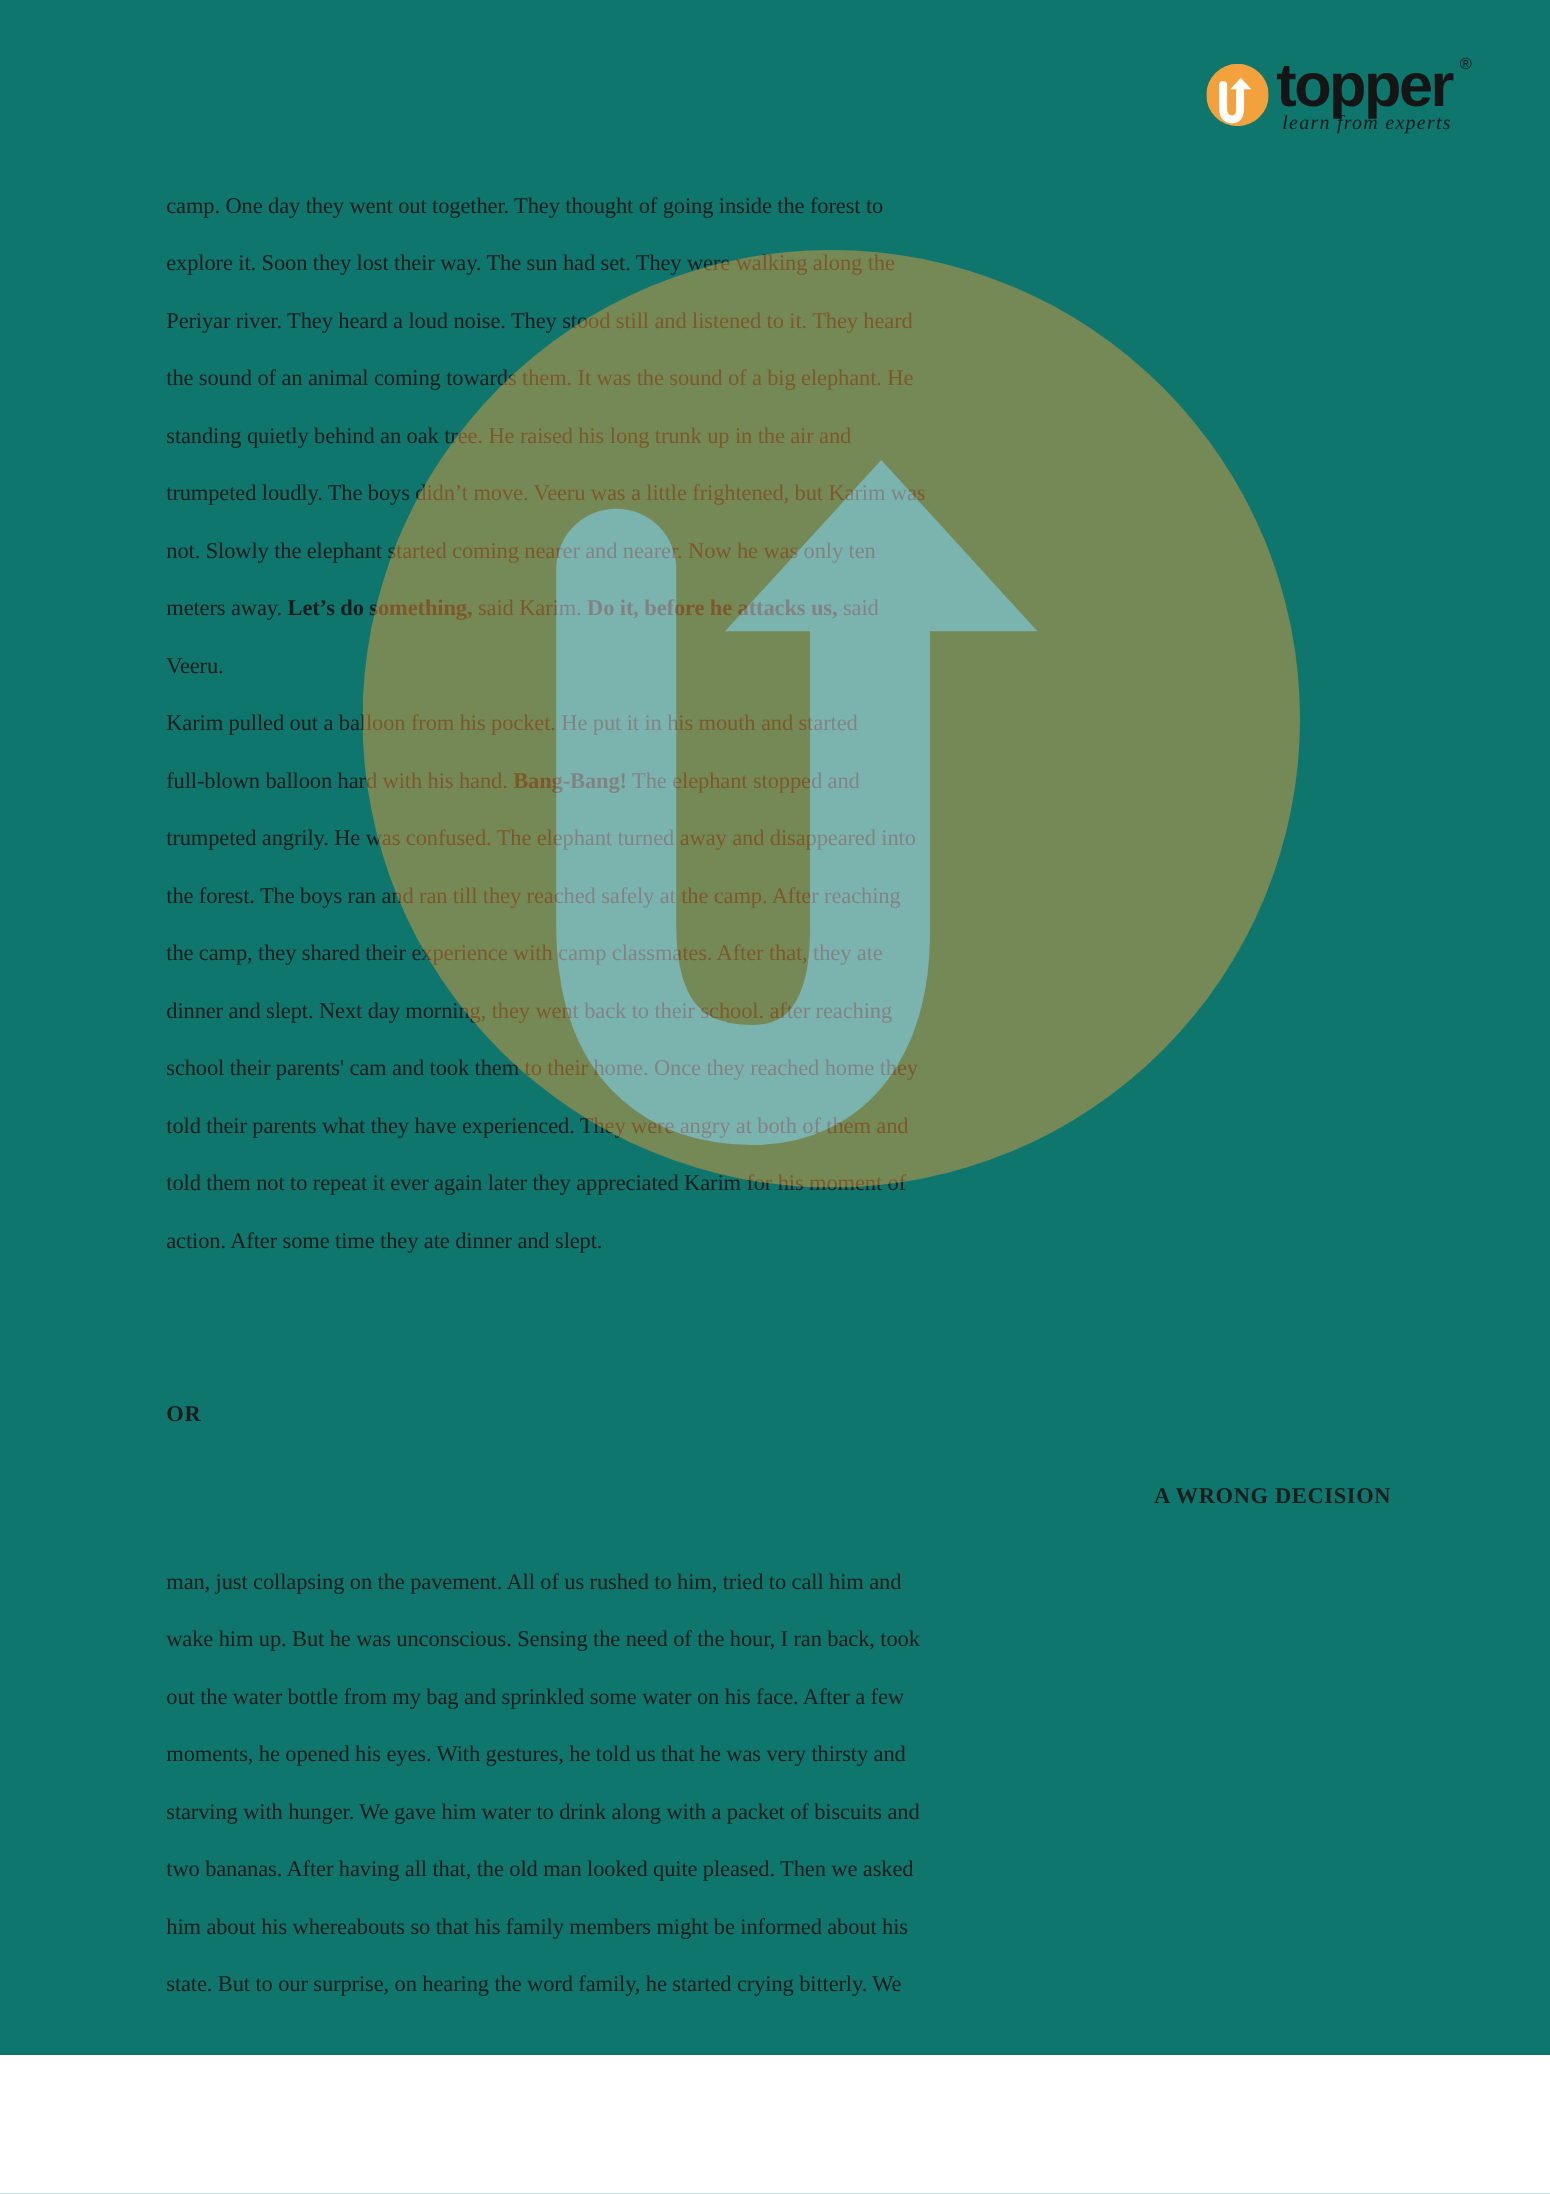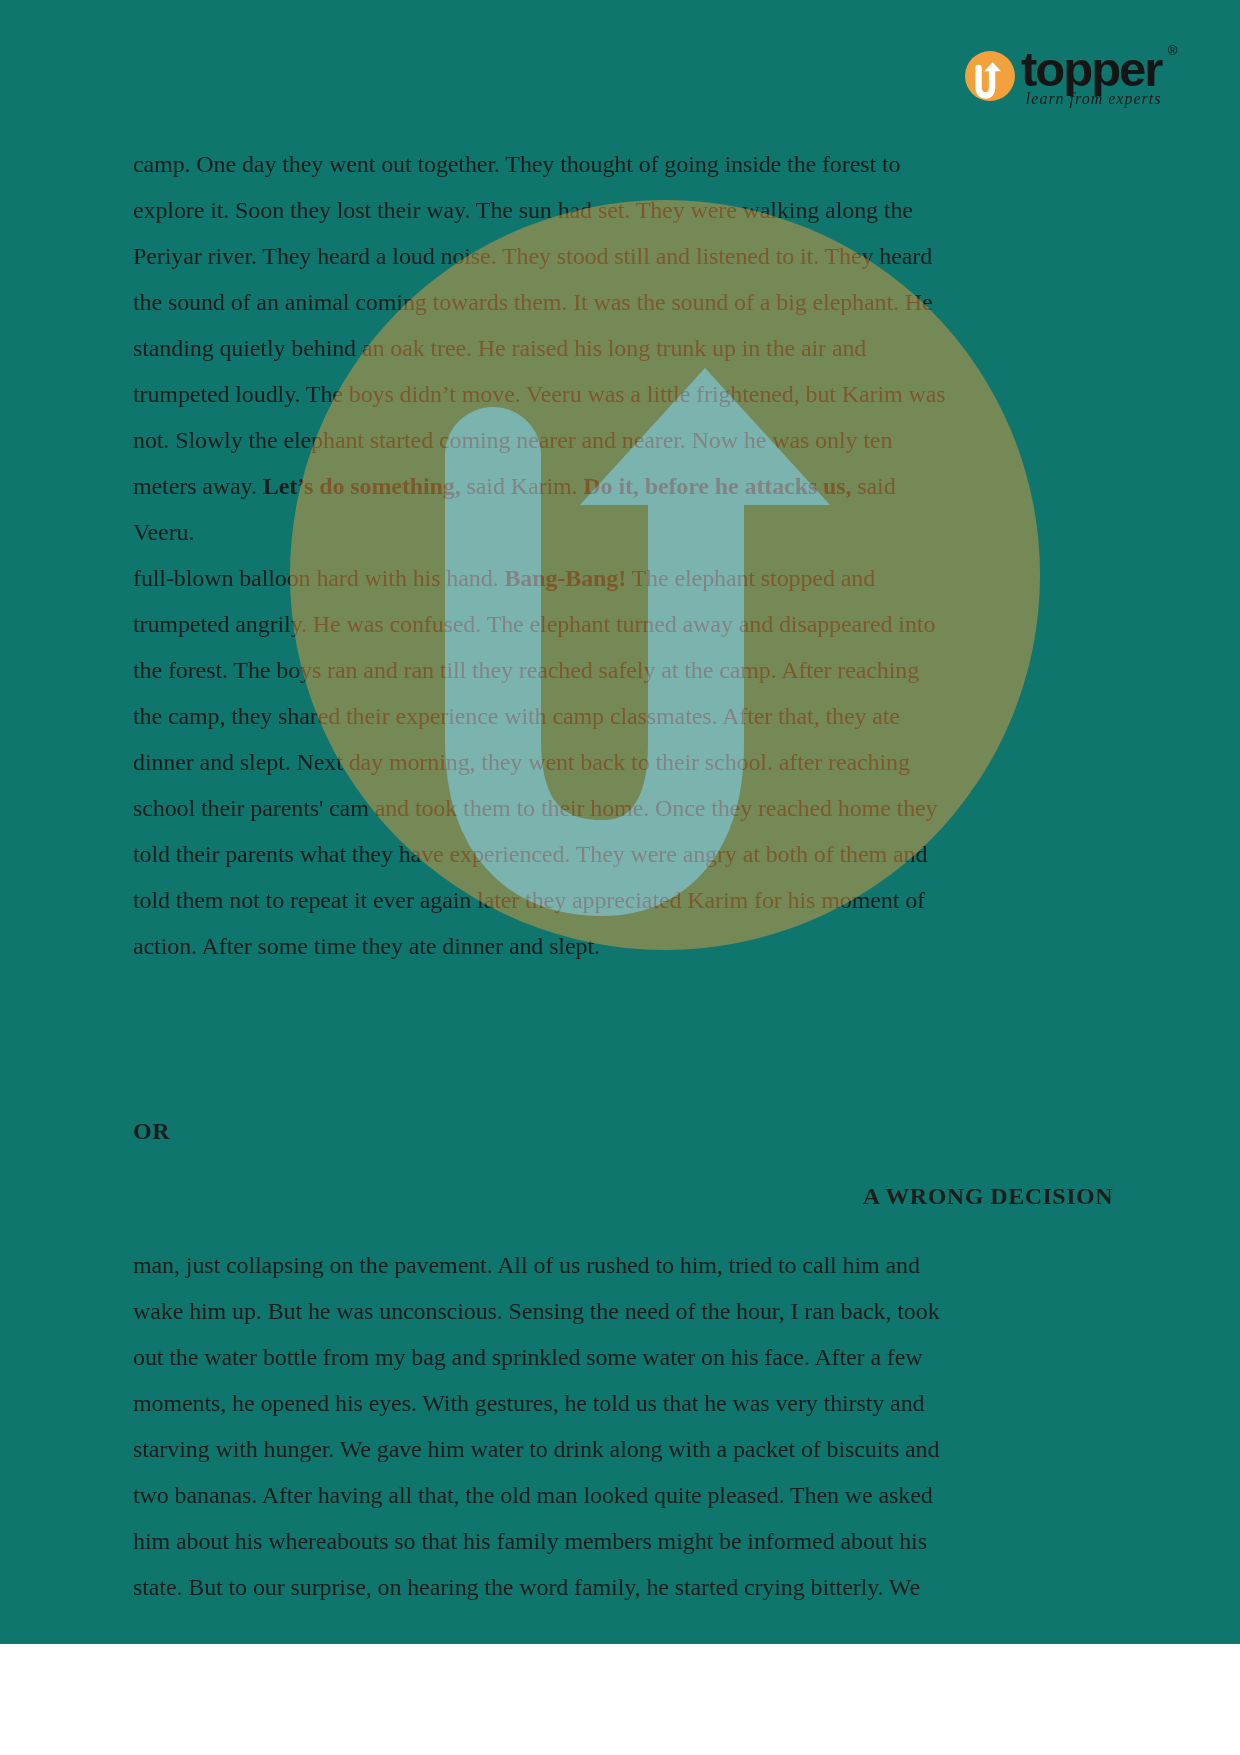--- a/index.html
+++ b/index.html
@@ -63,21 +63,21 @@
   }
   
   .textcol{
     position:absolute;
     left:133px;
     width:980px;
     z-index:1;
   }
   .line{
     white-space:nowrap;
-    font-size:24px;
+    font-size:18px;
     line-height:46px;
     letter-spacing:-0.1px;
   }
   .b, .bold{font-weight:bold;}
   #story1{top:141px;}
   #or-divider{top:1108px;text-align:left;}
   #or-divider .line{font-weight:bold;letter-spacing:0.5px;}
   #story2-title{top:1173px;text-align:right;}
   #story2-title .line{font-weight:bold;letter-spacing:0.5px;}
   #story2{top:1242px;}
@@ -113,20 +113,21 @@
   <div id="story1" class="textcol">
     <div class="line">camp. One day they went out together. They thought of going inside the forest to</div>
     <div class="line">explore it. Soon they lost their way. The sun had set. They were walking along the</div>
     <div class="line">Periyar river. They heard a loud noise. They stood still and listened to it. They heard</div>
     <div class="line">the sound of an animal coming towards them. It was the sound of a big elephant. He</div>
     <div class="line">standing quietly behind an oak tree. He raised his long trunk up in the air and</div>
     <div class="line">trumpeted loudly. The boys didn’t move. Veeru was a little frightened, but Karim was</div>
     <div class="line">not. Slowly the elephant started coming nearer and nearer. Now he was only ten</div>
     <div class="line"><span>meters away. </span><span class="b">Let’s do something,</span><span> said Karim. </span><span class="b">Do it, before he attacks us,</span><span> said</span></div>
     <div class="line">Veeru.</div>
+    <div class="line">Karim pulled out a balloon from his pocket. He put it in his mouth and started</div>
     <div class="line"><span>full-blown balloon hard with his hand. </span><span class="b">Bang-Bang!</span><span> The elephant stopped and</span></div>
     <div class="line">trumpeted angrily. He was confused. The elephant turned away and disappeared into</div>
     <div class="line">the forest. The boys ran and ran till they reached safely at the camp. After reaching</div>
     <div class="line">the camp, they shared their experience with camp classmates. After that, they ate</div>
     <div class="line">dinner and slept. Next day morning, they went back to their school. after reaching</div>
     <div class="line">school their parents' cam and took them to their home. Once they reached home they</div>
     <div class="line">told their parents what they have experienced. They were angry at both of them and</div>
     <div class="line">told them not to repeat it ever again later they appreciated Karim for his moment of</div>
     <div class="line">action. After some time they ate dinner and slept.</div>
   </div>

